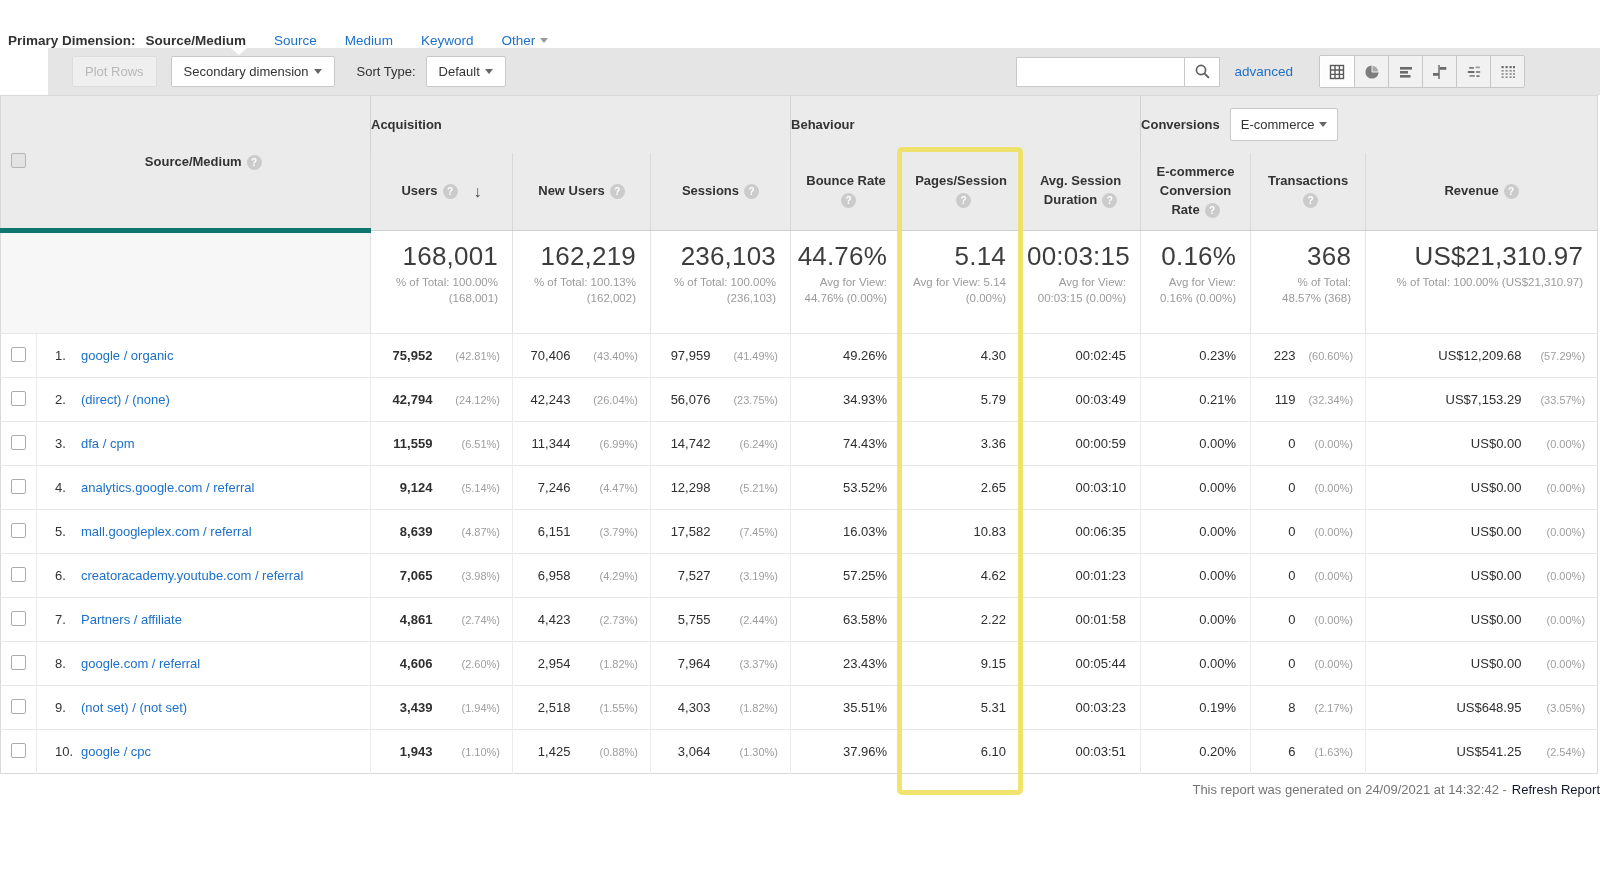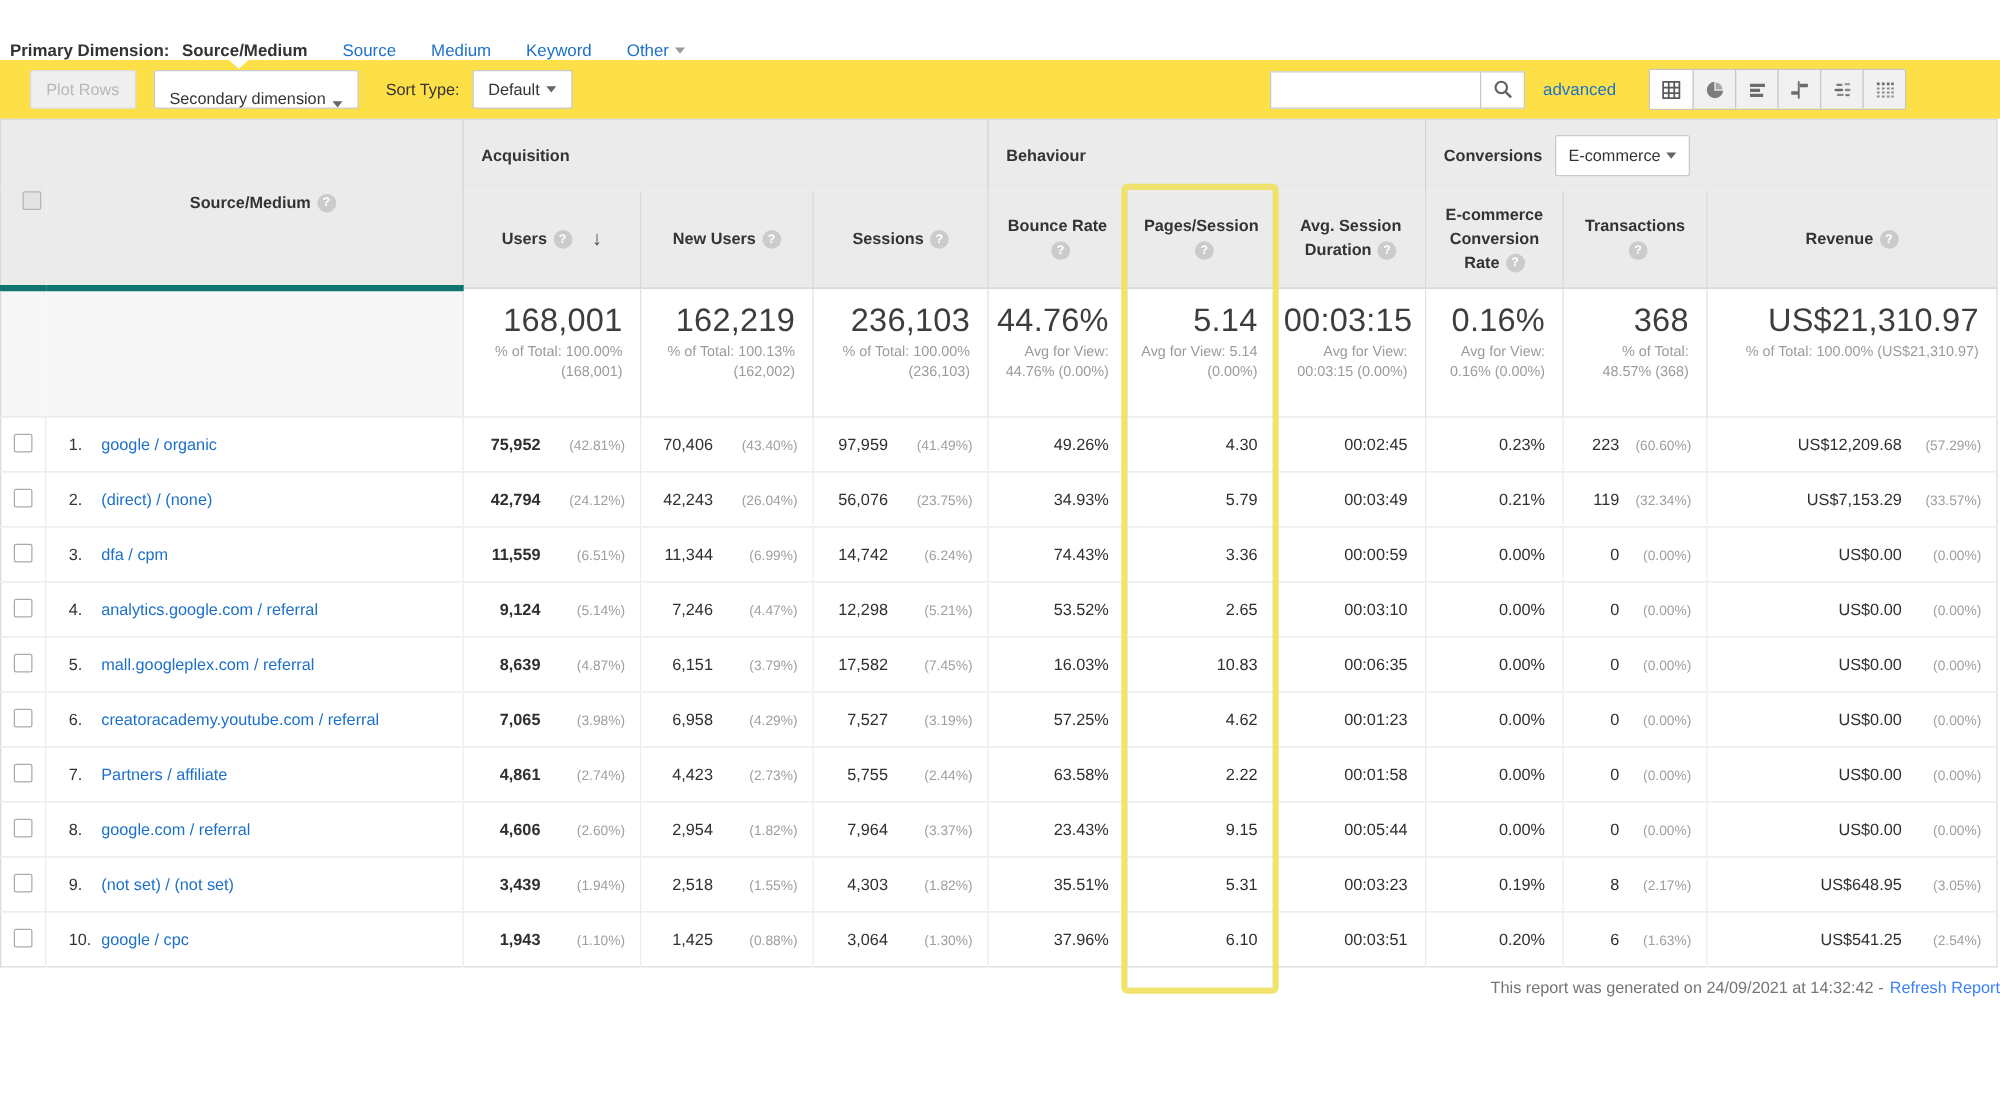--- a/index.html
+++ b/index.html
@@ -9,26 +9,26 @@
 
   
   .dim-bar { height:48px; display:flex; align-items:flex-end; padding-left:8px; background:#fff; font-size:13.5px; }
   .dim-label { font-weight:bold; color:#333; margin-right:10px; }
   .dim-selected { font-weight:bold; color:#333; margin-right:28px; cursor:pointer; }
   .dim-link { color:#1c70c9; text-decoration:none; margin-right:28px; cursor:pointer; }
   .dim-other { color:#1c70c9; margin-right:4px; cursor:pointer; display:inline-flex; align-items:center; }
   .caret-down { display:inline-block; width:0; height:0; border-left:4px solid transparent; border-right:4px solid transparent; border-top:5px solid #9a9a9a; margin-left:5px; }
 
   
-  .toolbar { position:relative; height:47px; background:#fde047; display:flex; align-items:center; padding:0 75px 0 24px; }
+  .toolbar { position:relative; height:47px; background:#e5e5e5; display:flex; align-items:center; padding:0 75px 0 24px;margin-left:48px; }
   .toolbar-notch { position:absolute; top:0; left:183px; width:0; height:0; border-left:8px solid transparent; border-right:8px solid transparent; border-top:7px solid #ffffff; }
   .btn { display:inline-flex; align-items:center; justify-content:center; height:31px; border:1px solid #c9c9c9; border-radius:2px; background:#fff; font-size:13px; color:#333; padding:0 12px; cursor:pointer; }
   .btn-disabled { background:#efefef; border-color:#ddd; color:#b8b8b8; cursor:default; }
   .plot-rows { margin-right:14px; }
-  .secondary-dim { margin-right:22px;align-items:flex-end; }
+  .secondary-dim { margin-right:22px; }
   .sort-label { font-size:13px; color:#333; margin-right:10px; }
   .tb-spacer { flex:1; }
   .search-wrap { display:flex; align-items:center; margin-right:14px; }
   .search-input { width:168px; height:30px; border:1px solid #c9c9c9; border-right:none; background:#fff; padding:0 8px; font-size:13px; outline:none; }
   .search-btn { width:36px; height:30px; border:1px solid #c9c9c9; background:#fff; display:flex; align-items:center; justify-content:center; cursor:pointer; }
   .advanced-link { color:#1c70c9; font-size:13.5px; text-decoration:none; margin-right:26px; cursor:pointer; }
   .view-group { display:flex; border:1px solid #c6c6c6; border-radius:2px; overflow:hidden; }
   .view-btn { width:34px; height:31px; display:flex; align-items:center; justify-content:center; background:#f1f1f1; border-left:1px solid #c6c6c6; cursor:pointer; }
   .view-btn:first-child { border-left:none; }
   .view-btn.active { background:#fdfdfd; box-shadow:inset 0 0 0 1px #fff; }
@@ -37,21 +37,21 @@
   .table-wrap { position:relative; }
   table { border-collapse:collapse; table-layout:fixed; width:1597px; border:1px solid #d9d9d9; }
   col.c-cb   { width:36px; }  col.c-src  { width:334px; }
   col.c-usr  { width:142px; } col.c-nusr { width:138px; }
   col.c-ses  { width:140px; } col.c-bnc  { width:111px; }
   col.c-pgs  { width:119px; } col.c-dur  { width:120px; }
   col.c-cnv  { width:110px; } col.c-trn  { width:115px; }
   col.c-rev  { width:232px; }
 
   thead td, thead th { background:#ebebeb; }
-  .grp-row td { height:57px; border-left:1px solid #d2d2d2; font-size:13px; font-weight:bold; color:#333; padding-left:14px; vertical-align:middle; text-align:left; }
+  .grp-row td { height:57px; border-left:1px solid #d2d2d2; font-size:13px; font-weight:bold; color:#333; vertical-align:middle; text-align:left; }
   .grp-row td.no-bl { border-left:none; }
   .colhead-row td { height:78px; border-left:1px solid #d8d8d8; border-bottom:1px solid #cfcfcf; font-size:13px; font-weight:bold; color:#333; text-align:center; vertical-align:middle; padding:4px 6px; line-height:1.45; }
   .rowspan-cell { vertical-align:middle !important; text-align:center !important; border-bottom:5px solid #0f766e; }
   .q { display:inline-block; width:15px; height:15px; border-radius:50%; background:#cbcbcb; color:#fff; font-size:10px; font-weight:bold; line-height:15px; text-align:center; vertical-align:middle; margin-left:5px; cursor:pointer; }
   .sort-arrow { font-size:16px; color:#4a4a4a; margin-left:16px; vertical-align:middle; cursor:pointer; font-weight:normal; }
   .grp-conv { display:flex; align-items:center; gap:10px; }
   .ecom-btn { height:33px; padding:0 10px; }
 
   .cb { display:inline-block; width:15px; height:15px; border:1px solid #ababab; border-radius:2px; background:#fff; cursor:pointer; }
   .cb-head { background:#e3e3e3; border-color:#b5b5b5; }
@@ -77,21 +77,21 @@
 
   
   .pager-row { height:42px; display:flex; align-items:center; justify-content:flex-end; padding-right:56px; gap:10px; font-size:13px; color:#333; }
   .fake-select { display:inline-flex; align-items:center; justify-content:space-between; width:58px; height:27px; border:1px solid #9a9a9a; border-radius:2px; background:#fff; padding:0 7px; cursor:pointer; }
   .goto-input { width:46px; height:27px; border:1px solid #bdbdbd; background:#fff; font-size:13px; padding:0 8px; font-family:"Liberation Sans", sans-serif; }
   .range-text { margin:0 8px; }
   .page-btns { display:flex; border:1px solid #c6c6c6; border-radius:3px; overflow:hidden; }
   .page-btn { width:38px; height:27px; display:flex; align-items:center; justify-content:center; background:linear-gradient(#fdfdfd,#f0f0f0); border-left:1px solid #c6c6c6; font-size:17px; color:#444; cursor:pointer; }
   .page-btn:first-child { border-left:none; }
   .gen-row { height:30px; display:flex; align-items:center; justify-content:flex-end; font-size:13px; color:#757575; }
-  .gen-row a { color:#3b82f6; text-decoration:none; margin-left:5px; cursor:pointer; }
+  .gen-row a { color:#0f172a; text-decoration:none; margin-left:5px; cursor:pointer; }
 </style>
 </head>
 <body>
 
 <div class="page">
 
   <div class="dim-bar">
     <span class="dim-label">Primary Dimension:</span>
     <span class="dim-selected">Source/Medium</span>
     <a class="dim-link">Source</a>

